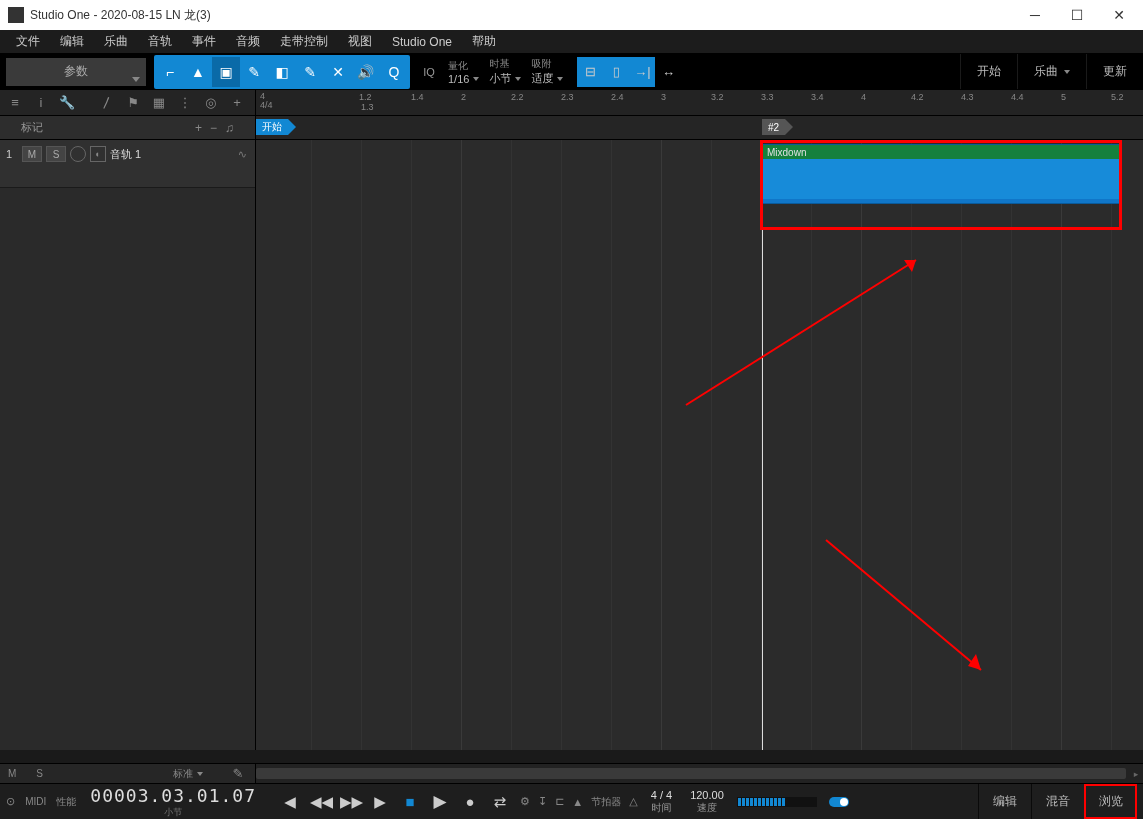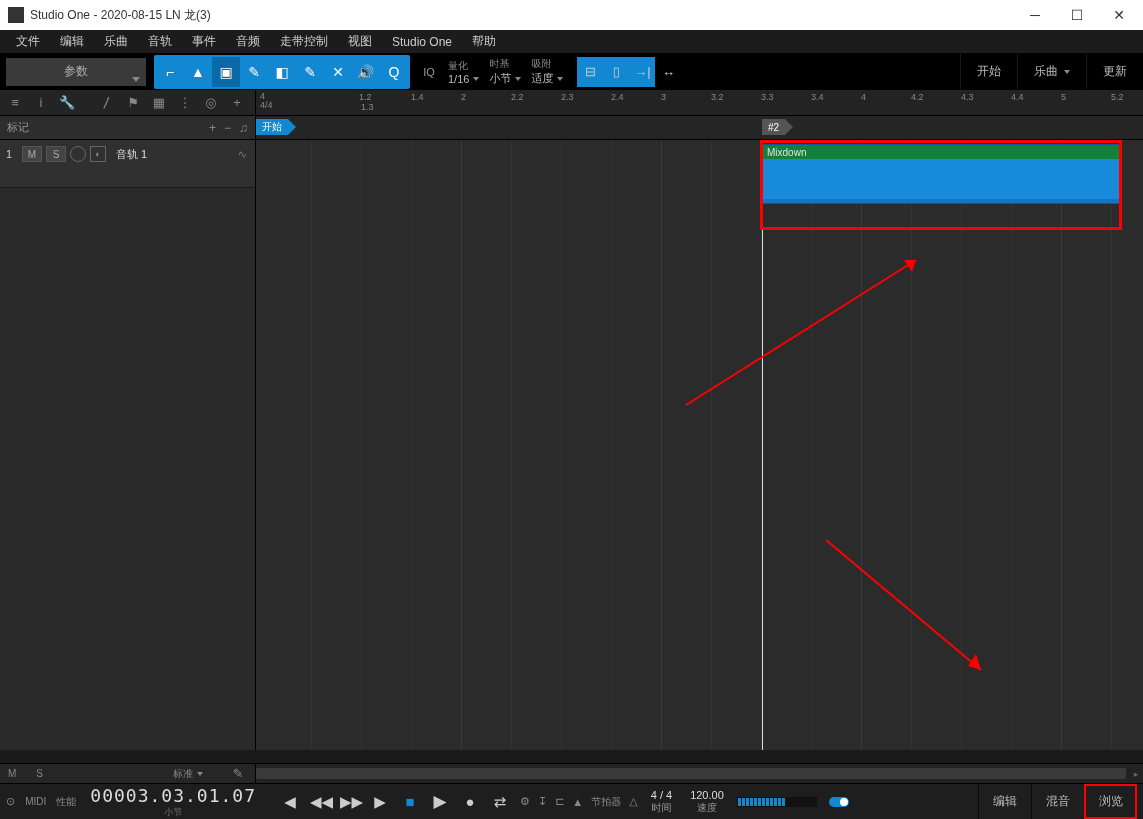--- a/index.html
+++ b/index.html
@@ -29,38 +29,38 @@
 .r-btn{padding:0 16px;color:#bbb;font-size:12px;height:100%;display:flex;align-items:center;cursor:pointer;border-left:1px solid #1a1a1a}
 .dd-sm{border-left:3px solid transparent;border-right:3px solid transparent;border-top:4px solid #888;margin-left:6px}
 .secondary-bar{height:26px;background:#242424;display:flex;align-items:center;border-bottom:1px solid #000}
 .sec-left{width:256px;display:flex;align-items:center;padding:0 6px;gap:8px;border-right:1px solid #000;height:100%}
 .sec-ic{color:#888;font-size:13px;cursor:pointer;width:18px;text-align:center}
 .timeline-ruler{flex:1;height:100%;position:relative;background:#232323;overflow:hidden}
 .ruler-sig{position:absolute;left:4px;top:2px;font-size:9px;color:#888;line-height:9px}
 .ruler-marks{position:absolute;left:0;top:0;right:0;height:100%}
 .ruler-tick{position:absolute;top:2px;font-size:9px;color:#888}
 .marker-row{height:24px;background:#2d2d2d;display:flex;align-items:center;border-bottom:1px solid #000}
-.marker-left{width:256px;display:flex;align-items:center;padding:0 7px;font-size:11px;color:#999;border-right:1px solid #000;height:100%}
+.marker-left{width:256px;display:flex;align-items:center;padding:0 21px;font-size:11px;color:#999;border-right:1px solid #000;height:100%}
 .marker-left .mtxt{flex:1}
 .marker-ic{color:#888;margin-left:8px;cursor:pointer;font-size:12px}
 .marker-track{flex:1;height:100%;position:relative;background:#252525}
 .flag{position:absolute;top:3px;height:16px;padding:0 6px;font-size:10px;color:#fff;display:flex;align-items:center}
 .flag.start{left:0;background:#1288d3}
 .flag.start::after{content:"";position:absolute;right:-8px;top:0;border-top:8px solid transparent;border-bottom:8px solid transparent;border-left:8px solid #1288d3}
 .flag.two{left:506px;background:#555}
 .flag.two::after{content:"";position:absolute;right:-8px;top:0;border-top:8px solid transparent;border-bottom:8px solid transparent;border-left:8px solid #555}
 .main-area{display:flex;height:610px;position:relative}
 .track-panel{width:256px;background:#2a2a2a;border-right:1px solid #000;display:flex;flex-direction:column}
 .track-header{height:48px;background:#303030;border-bottom:1px solid #1a1a1a;padding:4px 6px}
 .track-row1{display:flex;align-items:center;gap:4px;height:20px}
 .track-num{color:#ccc;font-size:11px;width:12px}
 .ms-btn{width:20px;height:16px;background:#444;border:1px solid #555;color:#aaa;font-size:10px;display:flex;align-items:center;justify-content:center;cursor:pointer}
 .rec-btn{width:16px;height:16px;border-radius:50%;border:1px solid #666;cursor:pointer}
 .mon-btn{width:16px;height:16px;border:1px solid #666;cursor:pointer;display:flex;align-items:center;justify-content:center;color:#888;font-size:9px}
-.track-name{color:#ddd;font-size:11px;margin-left:6px;flex:1}
+.track-name{color:#ddd;font-size:11px;flex:1}
 .track-wave{color:#777;font-size:11px;margin-right:2px}
 .track-row2{display:flex;align-items:center;gap:4px;height:18px;margin-top:2px}
 .input-sel{background:#3a3a3a;color:#999;font-size:10px;padding:1px 6px;flex:1;display:flex;align-items:center;justify-content:space-between;height:16px}
 .toggle{width:22px;height:12px;background:#555;border-radius:6px;position:relative}
 .toggle::after{content:"";width:10px;height:10px;background:#999;border-radius:50%;position:absolute;right:1px;top:1px}
 .arrange-area{flex:1;background:#2b2b2b;position:relative;overflow:hidden}
 .grid-line{position:absolute;top:0;bottom:0;width:1px;background:#333}
 .grid-line.major{background:#3a3a3a}
 .playhead{position:absolute;top:0;bottom:0;width:1px;background:#ddd;left:506px}
 .clip{position:absolute;left:506px;top:4px;width:358px;height:60px;background:#1076c8;border:1px solid #0a5a9a}

